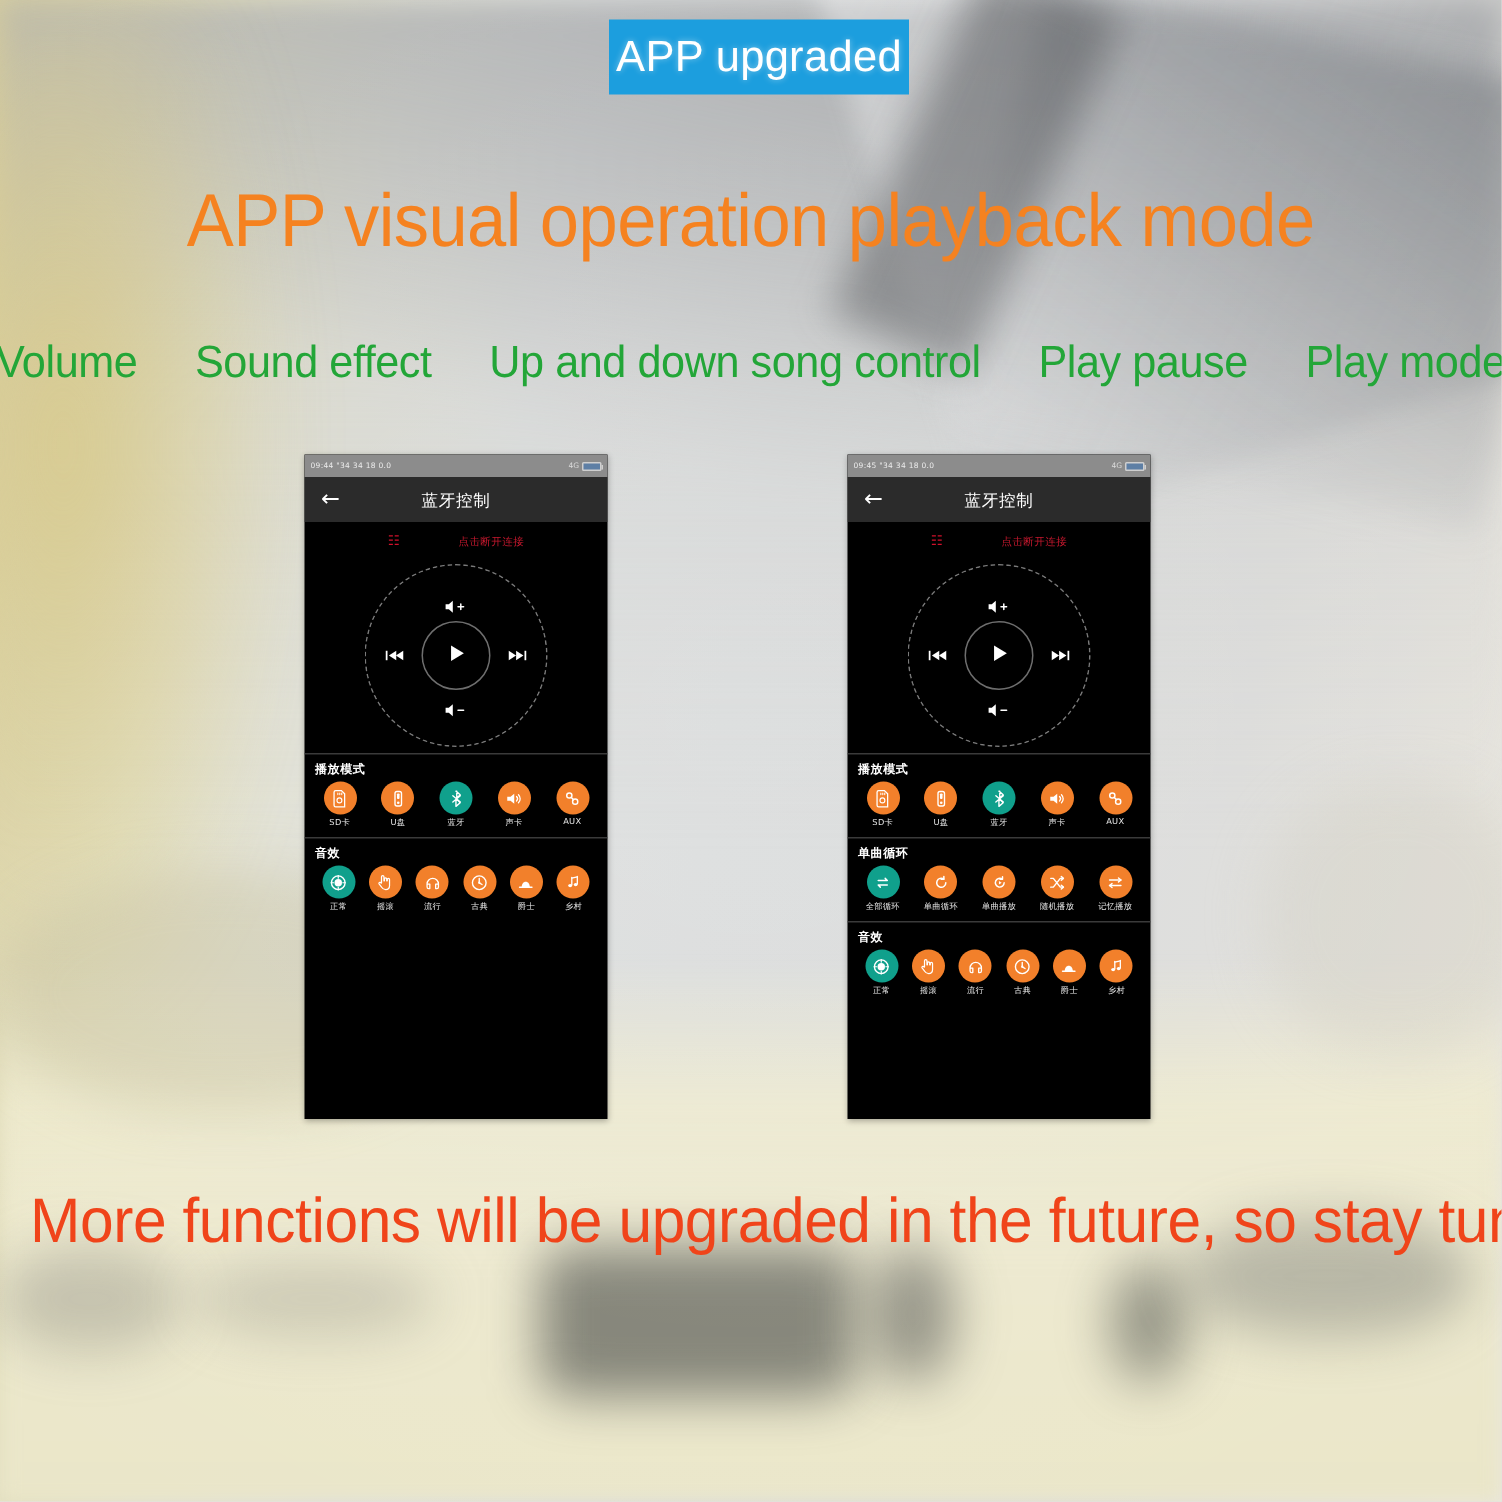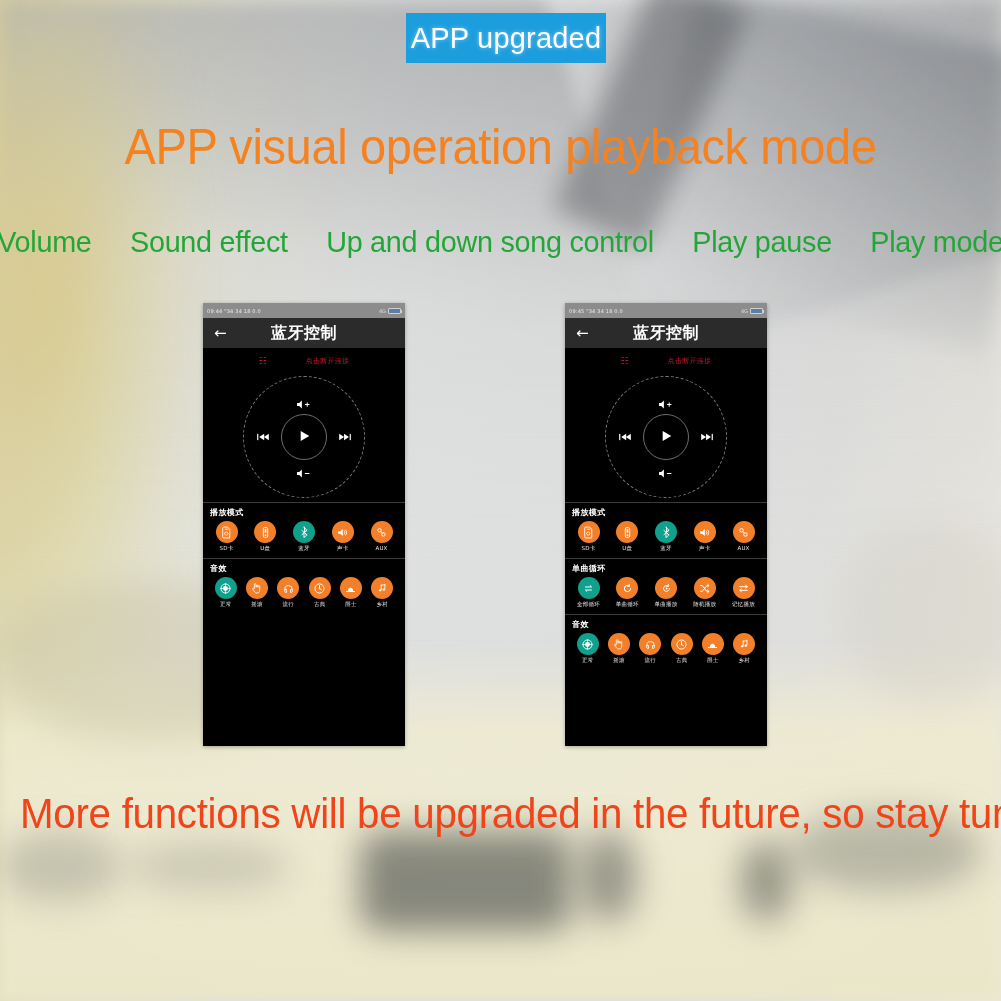--- a/index.html
+++ b/index.html
@@ -150,21 +150,21 @@
     background:#2b2b2b;
     display:flex; align-items:center;
     position:relative;
   }
   .back-arrow {
     position:absolute; left:11px; top:50%; transform:translateY(-50%);
     color:#ffffff; font-size:15px; line-height:1;
   }
   .app-title {
     width:100%; text-align:center;
-    color:#ffffff; font-size:16px; font-weight:bold;
+    color:#ffffff; font-size:11px; font-weight:normal;
     letter-spacing:.5px;
   }
 
   .conn-row {
     height:26px;
     display:flex; align-items:center; justify-content:center;
     gap:3px;
   }
   .bt-icon-red { color:#d0112b; font-size:9px; line-height:1; }
   .conn-text { color:#c6182e; font-size:7px; letter-spacing:.3px;margin-left:36px; }

